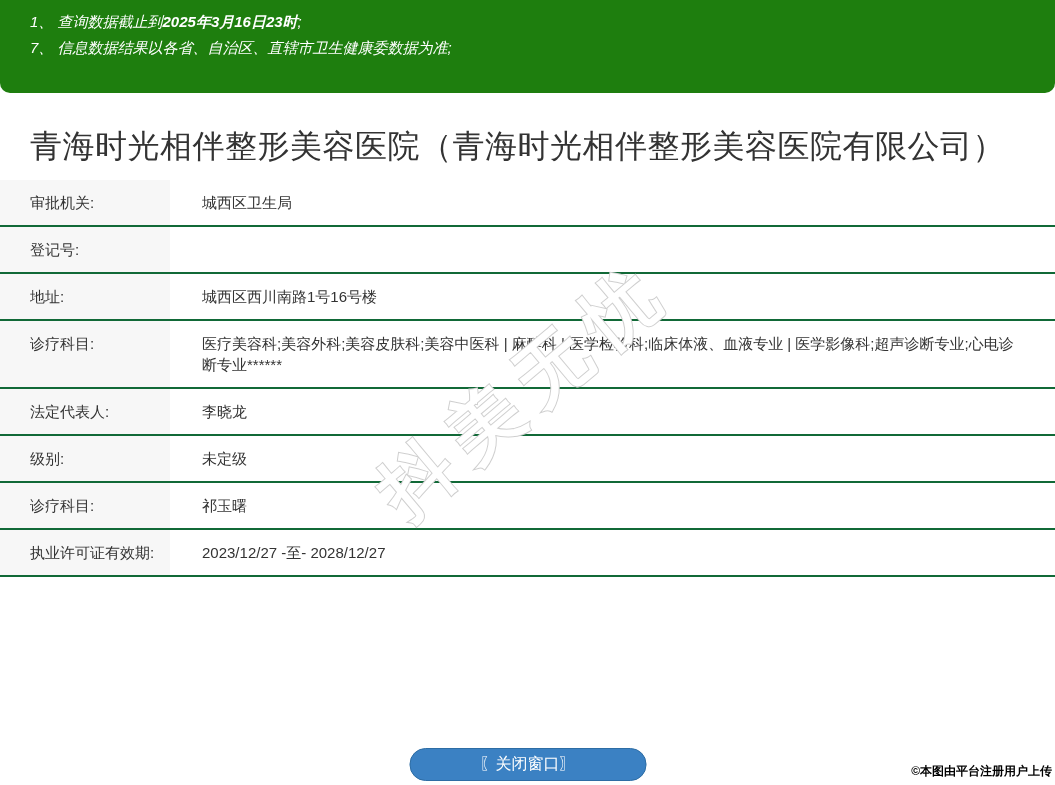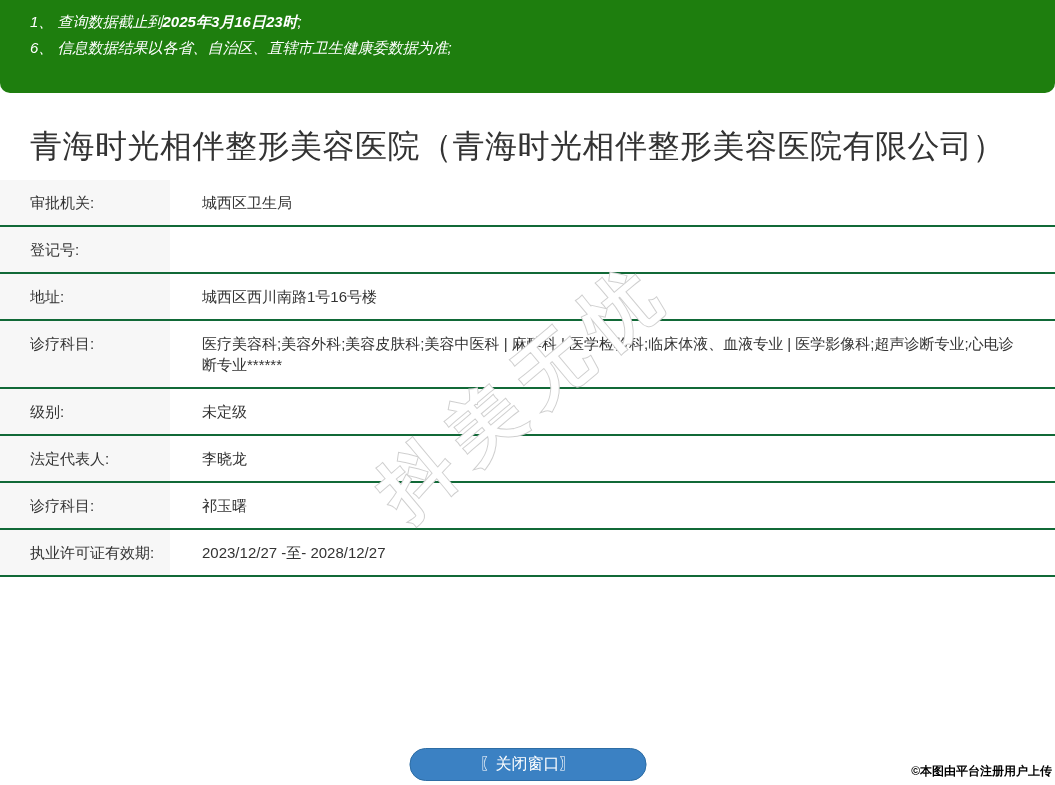--- a/index.html
+++ b/index.html
@@ -108,21 +108,21 @@
     z-index: 20;
   }
 </style>
 </head>
 <body>
 
 <div class="page">
 
   <div class="notice-banner">
     <div class="notice-line"><span>1、 查询数据截止到</span><span class="b">2025年3月16日23时</span><span>;</span></div>
-    <div class="notice-line"><span>6、 信息数据结果以各省、自治区、直辖市卫生健康委数据为准;</span><span class="b"></span><span></span></div>
+    <div class="notice-line"><span>7、 信息数据结果以各省、自治区、直辖市卫生健康委数据为准;</span><span class="b"></span><span></span></div>
   </div>
 
   <h1 class="page-title">青海时光相伴整形美容医院（青海时光相伴整形美容医院有限公司）</h1>
 
   <div class="info-table">
     <div class="info-row">
       <div class="row-label">审批机关:</div>
       <div class="row-value">城西区卫生局</div>
     </div>
     <div class="info-row">
@@ -130,26 +130,26 @@
     </div>
     <div class="info-row">
       <div class="row-label">地址:</div>
       <div class="row-value">城西区西川南路1号16号楼</div>
     </div>
     <div class="info-row">
       <div class="row-label">诊疗科目:</div>
       <div class="row-value">医疗美容科;美容外科;美容皮肤科;美容中医科 | 麻醉科 | 医学检验科;临床体液、血液专业 | 医学影像科;超声诊断专业;心电诊断专业******</div>
     </div>
     <div class="info-row">
+      <div class="row-label">法定代表人:</div>
+      <div class="row-value">李晓龙</div>
+    </div>
+    <div class="info-row">
       <div class="row-label">级别:</div>
       <div class="row-value">未定级</div>
-    </div>
-    <div class="info-row">
-      <div class="row-label">法定代表人:</div>
-      <div class="row-value">李晓龙</div>
     </div>
     <div class="info-row">
       <div class="row-label">诊疗科目:</div>
       <div class="row-value">祁玉曙</div>
     </div>
     <div class="info-row">
       <div class="row-label">执业许可证有效期:</div>
       <div class="row-value">2023/12/27 -至- 2028/12/27</div>
     </div>
   </div>

